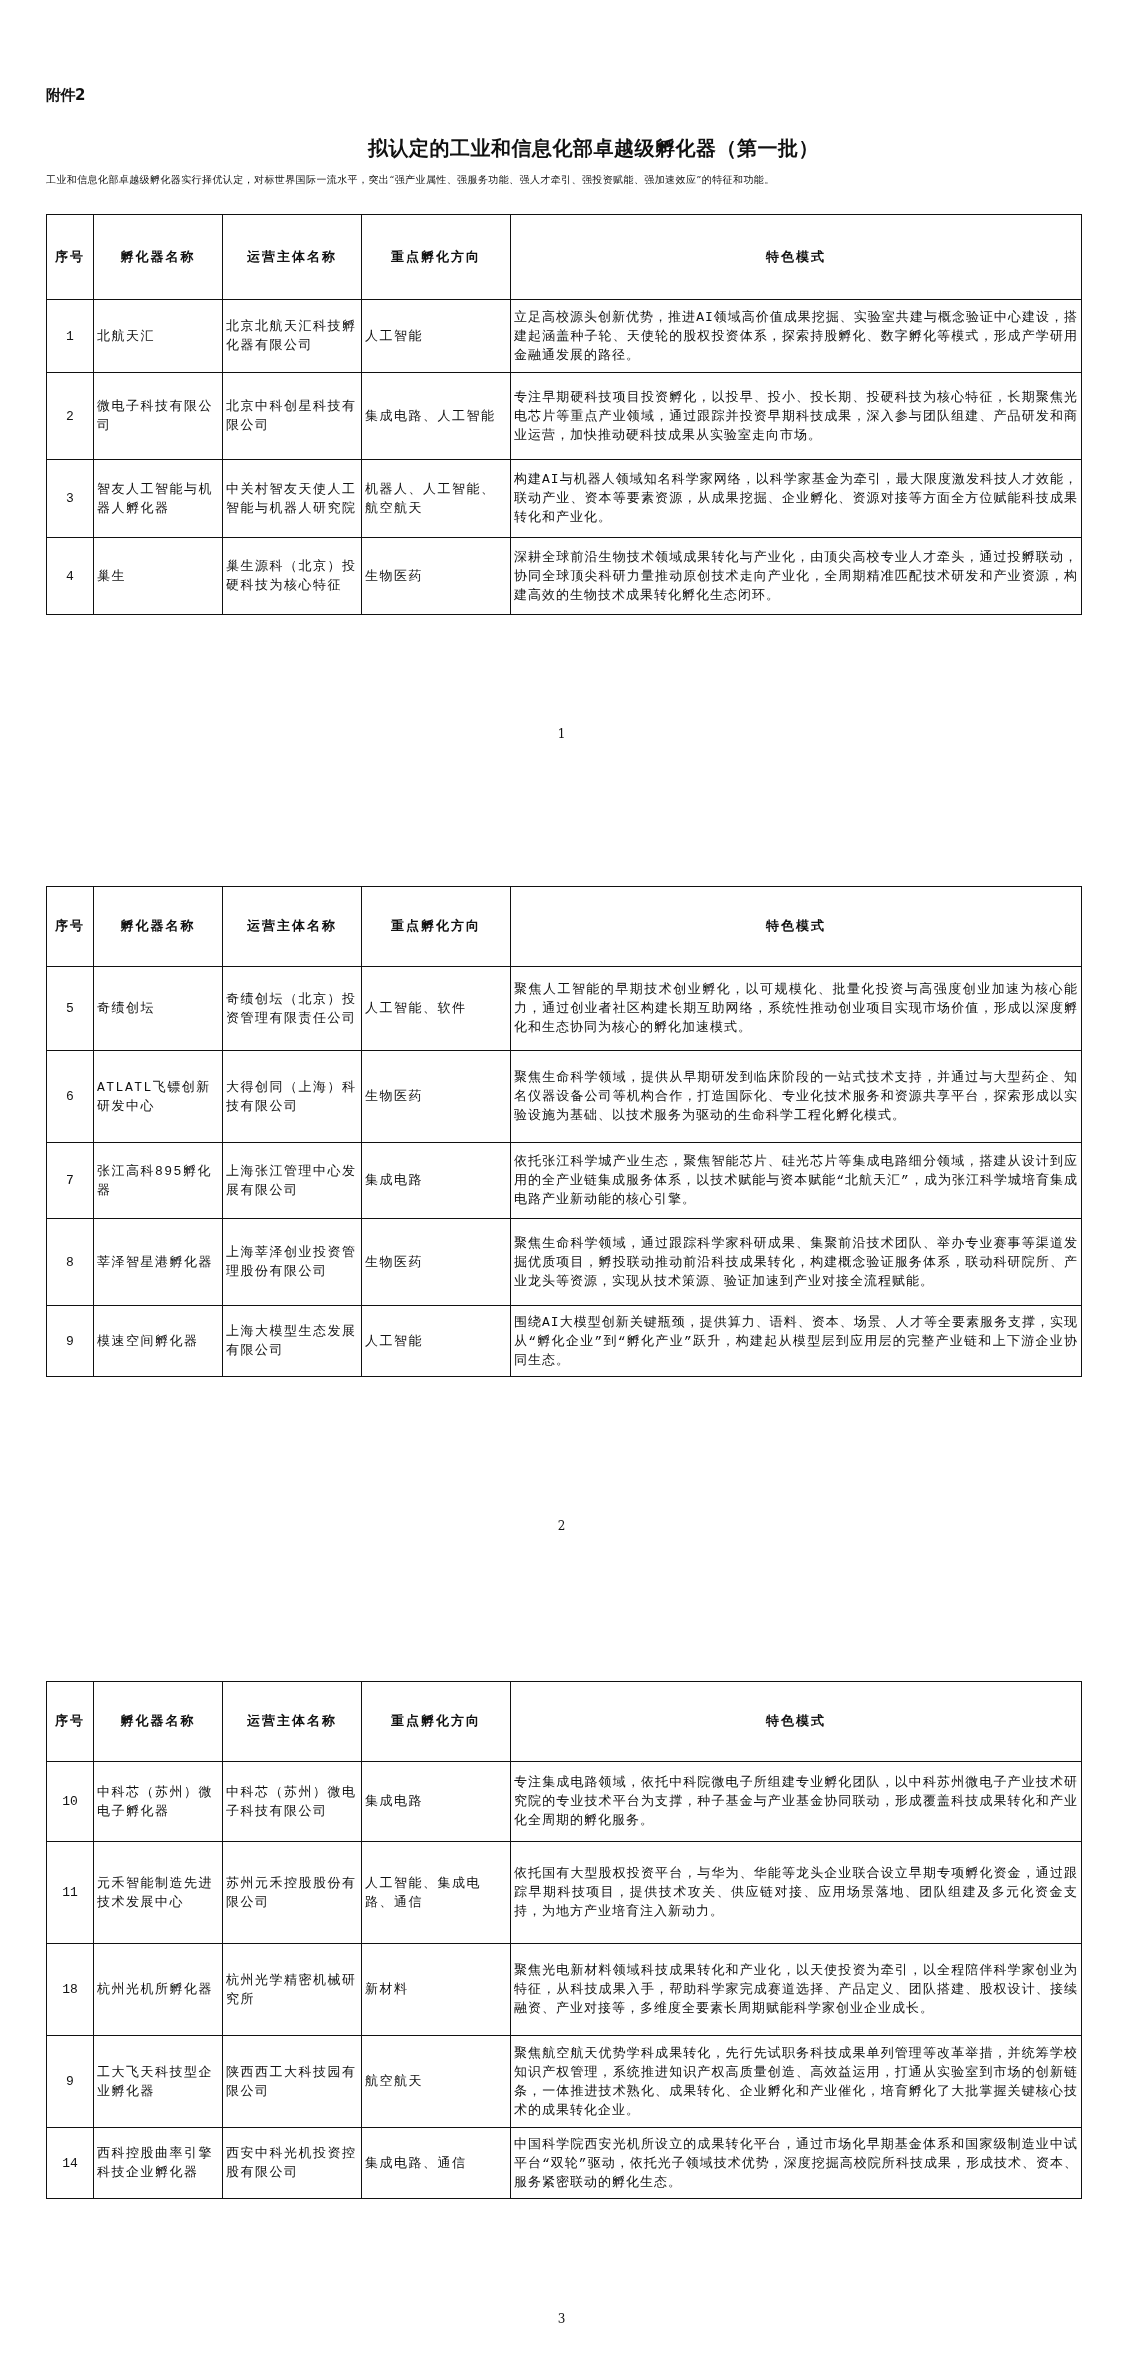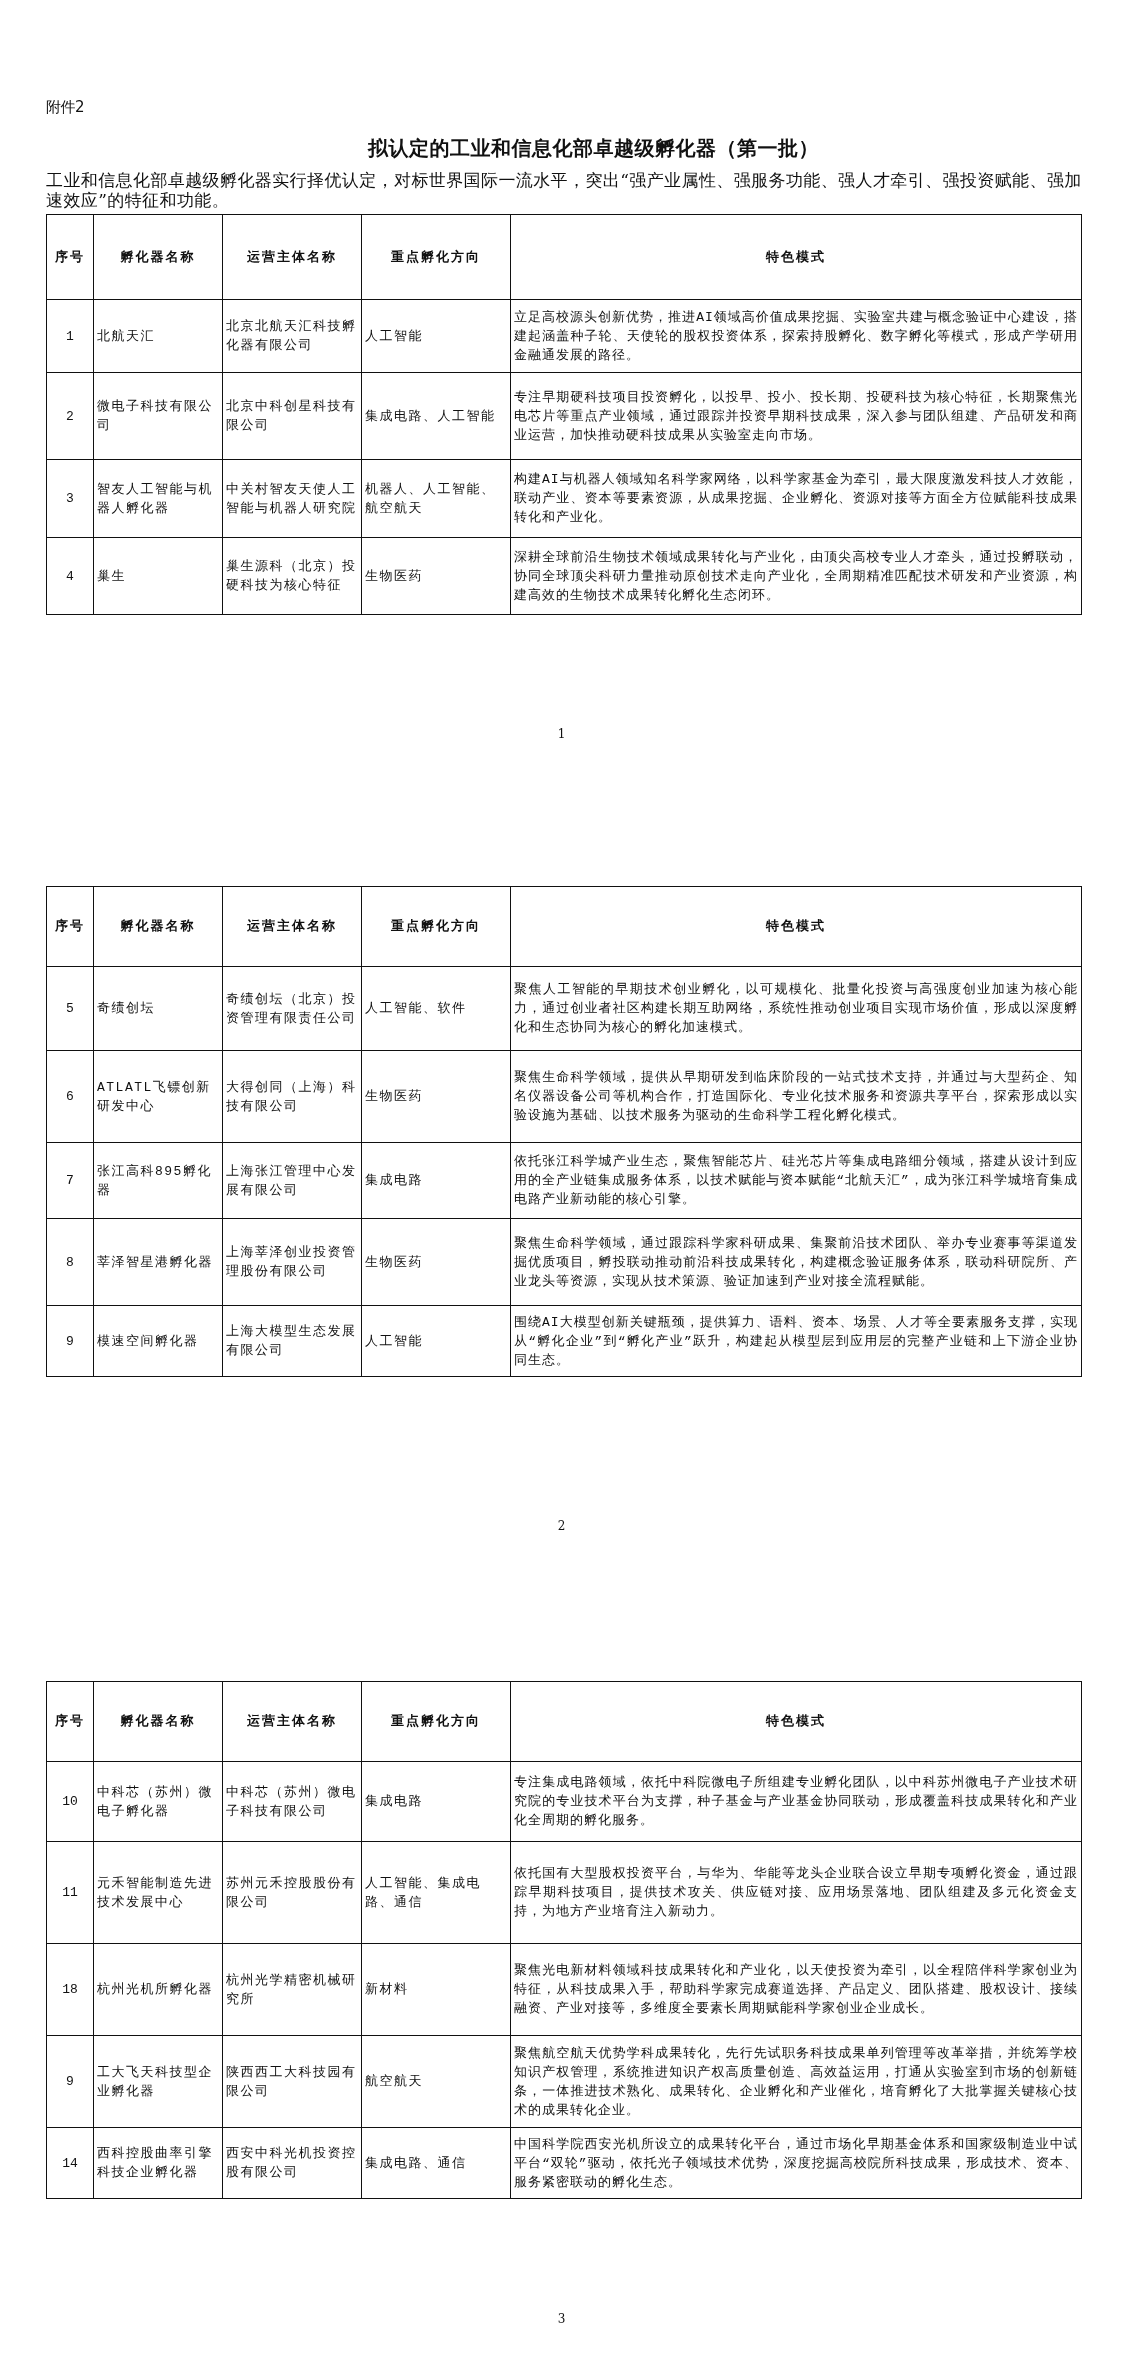--- a/index.html
+++ b/index.html
@@ -1,24 +1,24 @@
 <!DOCTYPE html>
 <html><head>
 <meta charset="utf-8">
 <style>
   html, body { margin: 0; padding: 0; background: #ffffff; }
   body {
     width: 1123px; height: 2379px; position: relative; overflow: hidden;
     font-family: "DejaVu Serif", "Liberation Serif", serif; color: #111;
   }
-  .annex { position: absolute; left: 46px; top: 98px; font-size: 15px; font-weight: normal;
+  .annex { position: absolute; left: 46px; top: 86px; font-size: 15px; font-weight: bold;
            font-family: "DejaVu Sans", "Liberation Sans", sans-serif; letter-spacing: -0.5px; }
   .title { position: absolute; left: 0; width: 1123px; top: 135px; text-align: center;
            font-size: 20px; font-weight: bold; letter-spacing: 0.5px; padding-left: 32px; }
-  .intro { position: absolute; left: 46px; width: 1040px; top: 170px; font-size: 17px;
+  .intro { position: absolute; left: 46px; width: 1040px; top: 170px; font-size: 10px;
            line-height: 20px; letter-spacing: 0.4px; }
   table.tbl { position: absolute; left: 46px; width: 1035px; border-collapse: collapse; table-layout: fixed; font-family: Liberation Mono, monospace; }
   table.tbl td, table.tbl th { border: 1.3px solid #111; font-size: 13px; line-height: 19px; padding: 1px 3px; vertical-align: middle; letter-spacing: 1.5px; word-break: break-all; }
   table.tbl th { font-weight: bold; text-align: center; letter-spacing: 2px; }
   table.tbl td.num { text-align: center; letter-spacing: 0; }
   table.tbl td.feat { letter-spacing: 1px; text-align: justify; }
   col.c0 { width: 47px; } col.c1 { width: 129px; } col.c2 { width: 139px; } col.c3 { width: 149px; } col.c4 { width: 571px; }
   .pnum { position: absolute; left: 0; width: 1123px; text-align: center; font-size: 12px; }
 </style>
 </head>

